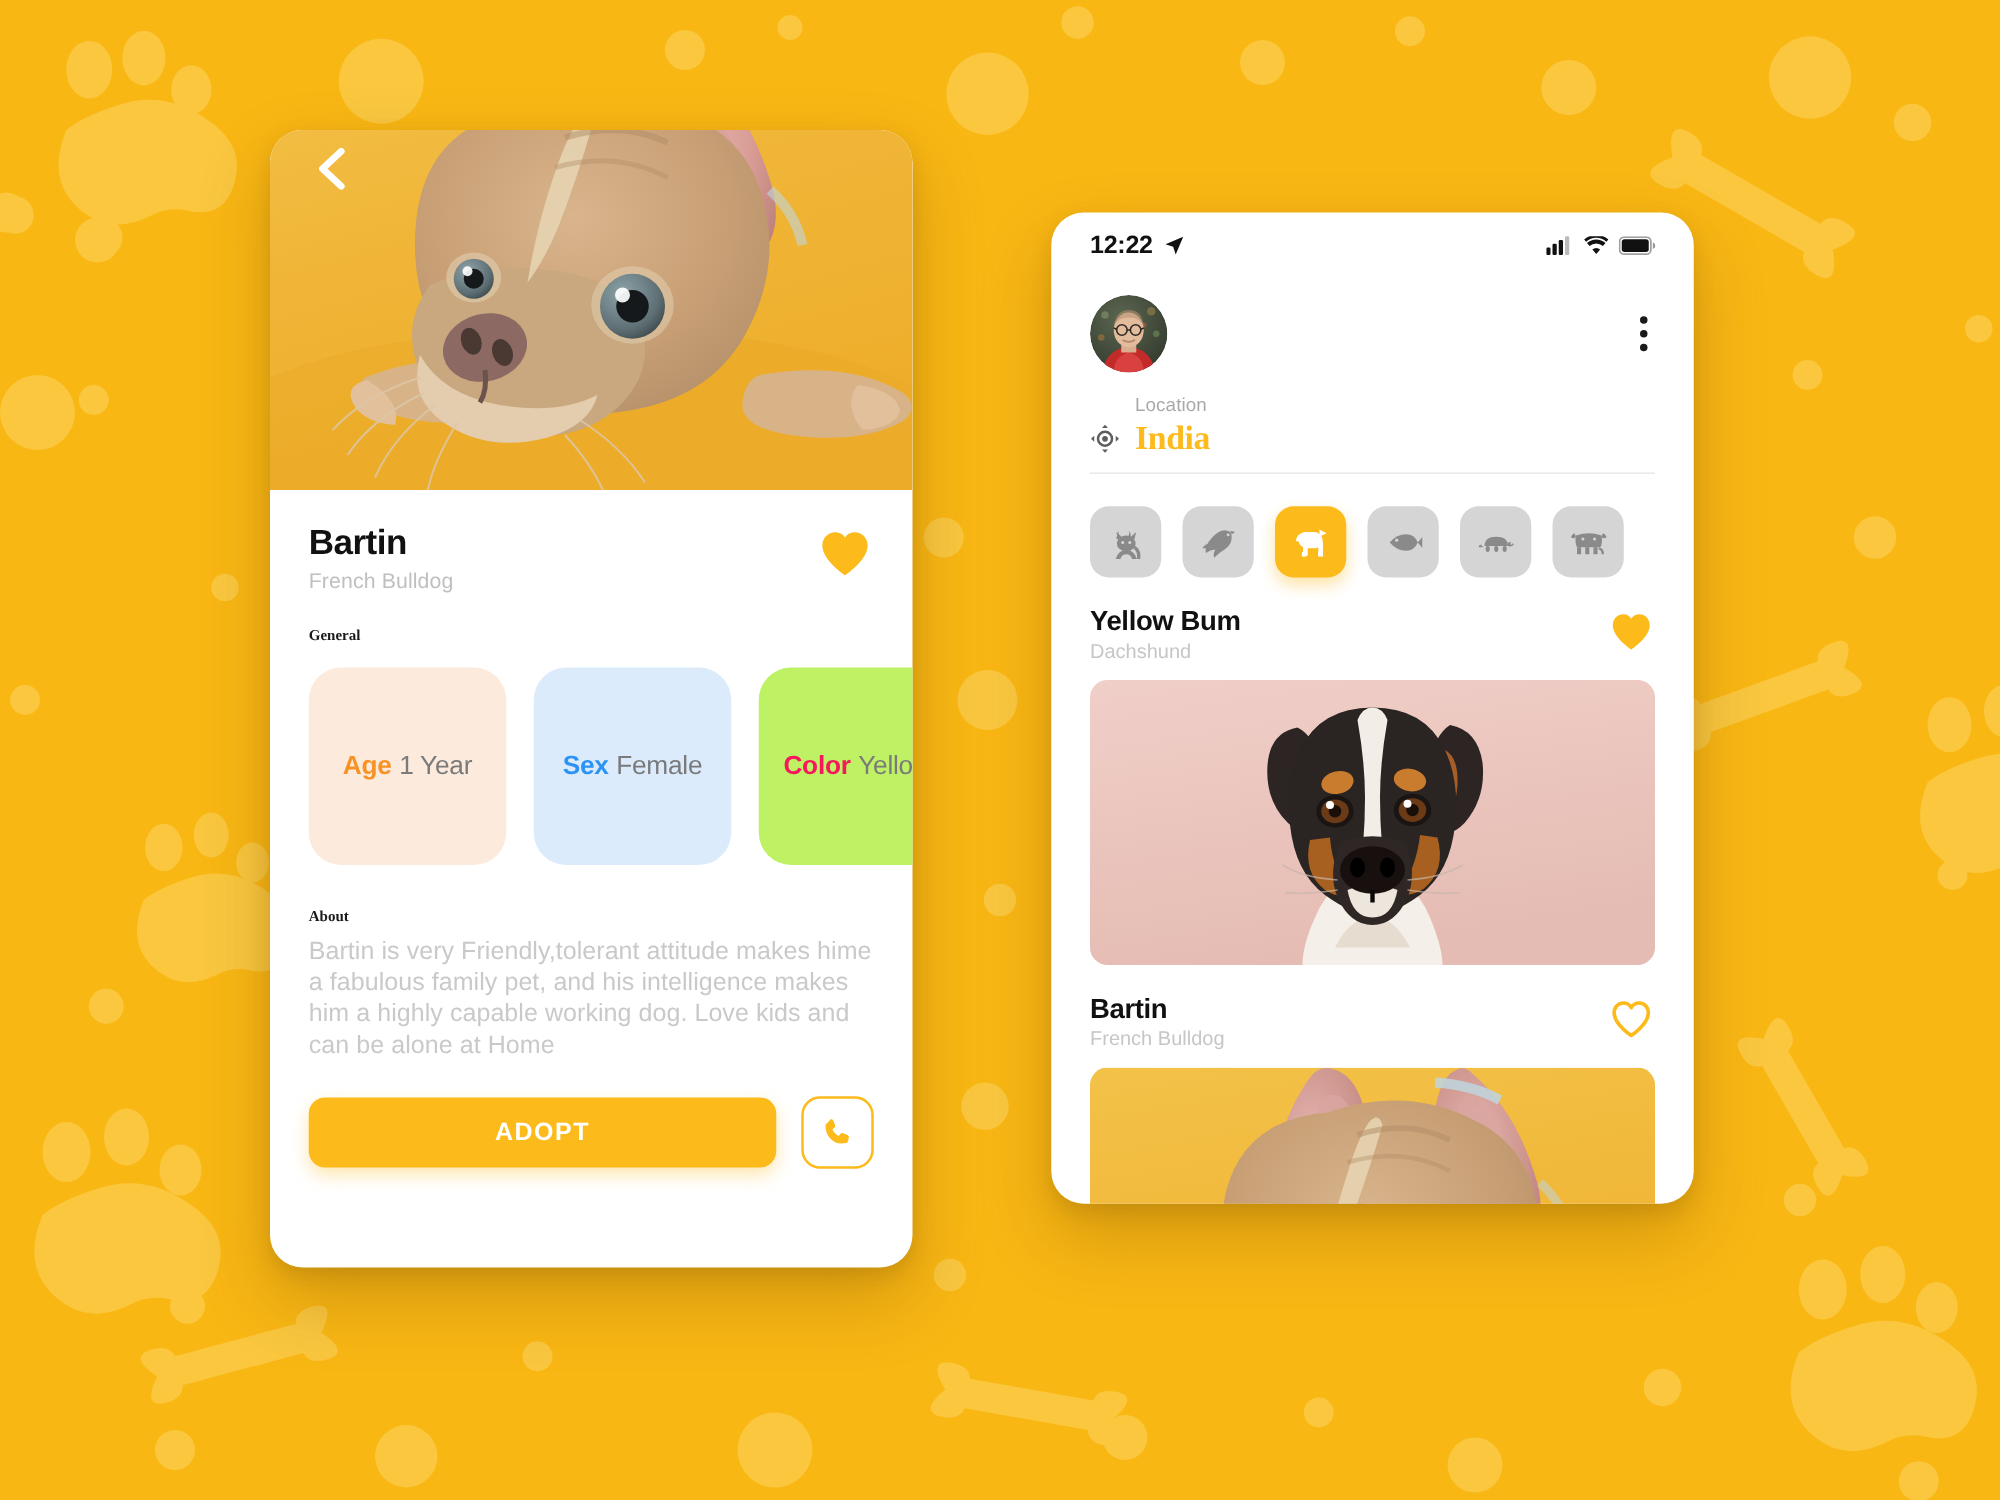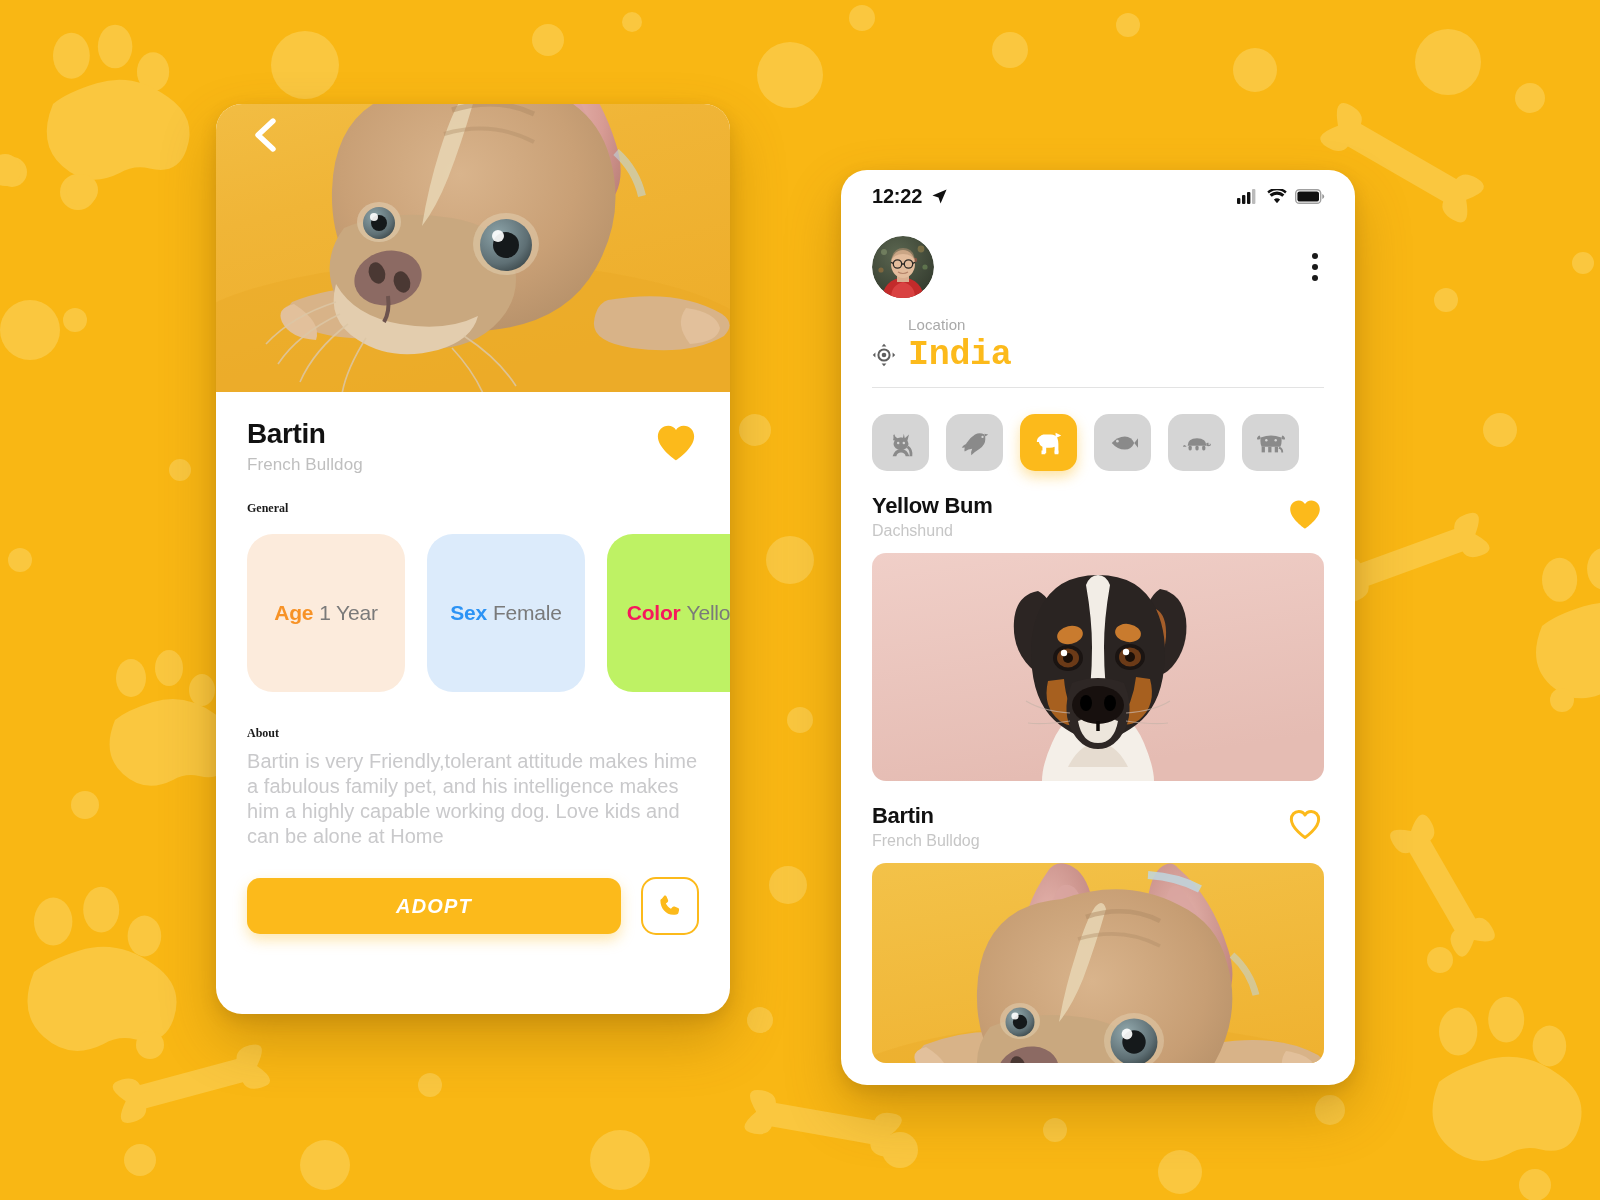--- a/index.html
+++ b/index.html
@@ -16,21 +16,21 @@
 
   
   .phone {
     position: absolute;
     background: #FFFFFF;
     border-radius: 26px;
     overflow: hidden;
     box-shadow: 0 26px 55px rgba(120, 80, 0, 0.30), 0 6px 16px rgba(120,80,0,.18);
   }
   #phone-detail { left: 216px; top: 104px; width: 514px; height: 910px; }
-  #phone-list   { left: 841px; top: 170px; width: 514px; height: 915px; }
+  #phone-list   { left: 841px; top: 170px; width: 514px; height: 793px; }
 
   
   .statusbar {
     position: relative;
     height: 52px;
     display: flex; align-items: center; justify-content: space-between;
     padding: 0 30px 0 31px;
   }
   .sb-left { display: flex; align-items: center; gap: 9px; }
   .sb-time { font-size: 20px; font-weight: 600; letter-spacing: -.2px; }
@@ -73,21 +73,20 @@
     color: #C9C9CB; letter-spacing: .05px; max-width: 452px;
   }
 
   #action-row { display: flex; align-items: center; gap: 20px; margin-top: 28px; }
   #adopt-button {
     flex: 1; height: 56px; border: none; border-radius: 13px;
     background: #FCBA1B; color: #fff;
     font-family: inherit; font-size: 20px; font-weight: 700; letter-spacing: 1.2px;
     cursor: pointer;
     box-shadow: 0 6px 14px rgba(252,186,27,.35);
-    font-style: italic;
   }
   #call-button {
     width: 58px; height: 58px; border-radius: 15px;
     border: 2.5px solid #FCBA1B; background: #fff;
     display: flex; align-items: center; justify-content: center; cursor: pointer;
   }
 
   
   #list-body { padding: 0 31px; }
   #profile-row {
@@ -98,22 +97,22 @@
     width: 62px; height: 62px; border-radius: 50%;
     overflow: hidden; position: relative; cursor: pointer; flex: 0 0 auto;
   }
   #more-menu { display: flex; flex-direction: column; gap: 5px; cursor: pointer; padding: 6px; }
   #more-menu span { width: 6px; height: 6px; border-radius: 50%; background: #1a1a1a; display: block; }
 
   #location-block { margin-top: 18px; padding-bottom: 12px; border-bottom: 1.5px solid #E3E3E3; }
   #location-label { font-size: 15px; color: #A9A9A9; margin-left: 36px; letter-spacing: .1px; }
   #location-row { display: flex; align-items: center; gap: 12px; margin-top: 2px; }
   #location-value {
-    font-size: 35px; font-weight: 700; color: #FCBA1B; letter-spacing: -.3px;
-    border: none; outline: none; background: transparent; font-family: Liberation Mono, monospace;
+    font-size: 27px; font-weight: 700; color: #FCBA1B; letter-spacing: -.3px;
+    border: none; outline: none; background: transparent; font-family: Liberation Serif, serif;
     width: 300px; padding: 0;
   }
 
   #category-row { display: flex; gap: 17px; margin-top: 26px; }
   .cat-chip {
     width: 57px; height: 57px; border-radius: 15px;
     background: #D5D5D5; display: flex; align-items: center; justify-content: center;
     cursor: pointer; flex: 0 0 auto;
   }
   .cat-chip.active { background: #FCBA1B; box-shadow: 0 6px 13px rgba(252,186,27,.40); }

